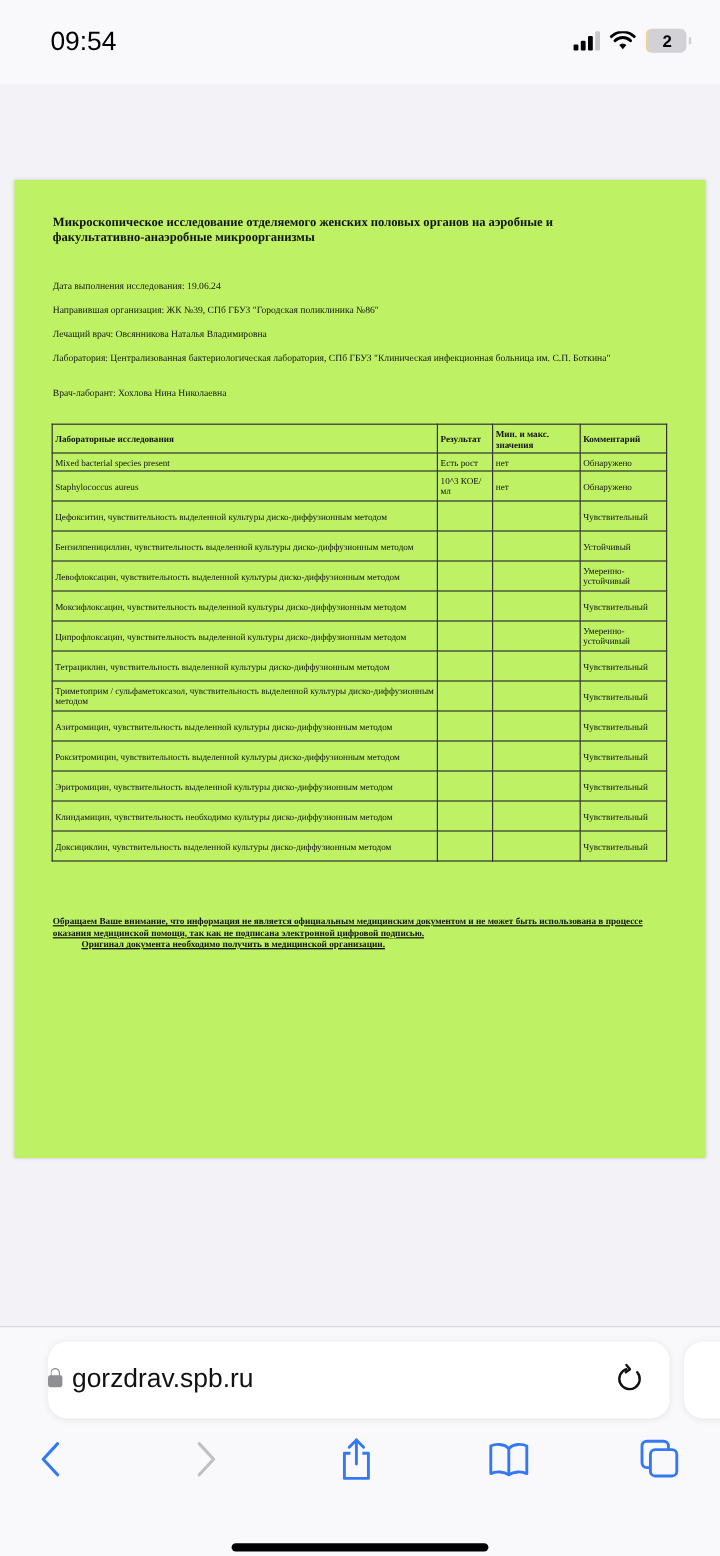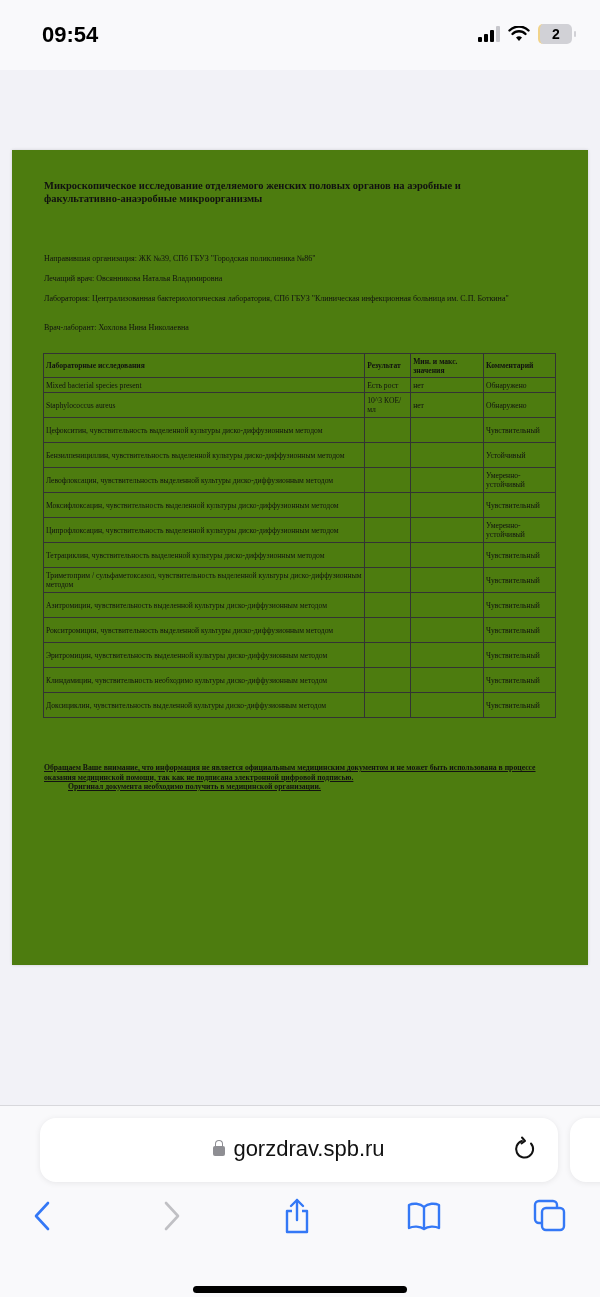--- a/index.html
+++ b/index.html
@@ -1,50 +1,50 @@
 <!DOCTYPE html>
 <html><head>
 <meta charset="utf-8">
 <style>
   * { box-sizing: border-box; margin: 0; padding: 0; }
   html, body { width: 600px; height: 1297px; overflow: hidden; }
   body { background: #f2f2f7; font-family: "Liberation Sans", sans-serif; position: relative; }
 
   .status-bar { position: absolute; left: 0; top: 0; width: 600px; height: 70px; background: #f9f9fb; }
-  .status-time { position: absolute; left: 42px; top: 22px; font-size: 22px; font-weight: bold; color: #000; font-family: "Liberation Sans", sans-serif; }
+  .status-time { position: absolute; left: 42px; top: 22px; font-size: 22px; font-weight: normal; color: #000; font-family: "Liberation Sans", sans-serif; }
   .status-right { position: absolute; right: 28px; top: 24px; display: flex; align-items: center; gap: 8px; }
   .signal { display: flex; align-items: flex-end; gap: 2px; height: 16px; }
   .signal span { width: 4px; background: #000; border-radius: 1px; }
   .signal span.dim { background: #c7c7cc; }
   .battery { width: 34px; height: 20px; background: #d1d1d6; border-radius: 5px; font-size: 14px; font-weight: bold; text-align: center; line-height: 20px; color: #000; position: relative; border-left: 2px solid #f1d38a; }
   .battery:after { content: ""; position: absolute; right: -4px; top: 7px; width: 2px; height: 6px; background: #d1d1d6; border-radius: 1px; }
 
   .viewport { position: absolute; left: 0; top: 70px; width: 600px; height: 1035px; background: #f2f2f7; }
-  .page { position: absolute; left: 12px; top: 80px; width: 576px; height: 815px; background: #4d7c0f; box-shadow: 0 0 3px rgba(0,0,0,0.15); font-family: "Liberation Serif", serif; color: #111; }
+  .page { position: absolute; left: 12px; top: 80px; width: 576px; height: 815px; background: #bef264; box-shadow: 0 0 3px rgba(0,0,0,0.15); font-family: "Liberation Serif", serif; color: #111; }
 
   .doc-title { position: absolute; left: 32px; top: 29px; width: 470px; font-size: 10.5px; font-weight: bold; line-height: 13px; }
   .meta { position: absolute; left: 32px; font-size: 8px; line-height: 10px; width: 510px; }
 
   table.results { position: absolute; left: 31px; top: 203px; width: 513px; border-collapse: collapse; font-size: 7.6px; line-height: 9px; padding-left: 40px; }
   table.results th, table.results td { border: 1px solid #333; padding: 1px 2px; vertical-align: middle; text-align: left; }
   table.results th { font-weight: bold; height: 24px; }
   table.results td { height: 25px; }
   table.results tr.short td { height: 15px; }
   .col1 { width: 322px; }
   .col2 { width: 46px; }
   .col3 { width: 73px; }
   .col4 { width: 72px; }
 
   .notice { position: absolute; left: 32px; top: 613px; width: 500px; font-size: 7.7px; line-height: 9.5px; font-weight: bold; text-decoration: underline; }
   .notice .u { text-decoration: underline; display: block; margin-left: 24px; }
 
   .bottom-bar { position: absolute; left: 0; top: 1105px; width: 600px; height: 192px; background: #f9f9fb; border-top: 1px solid #d8d8dc; }
   .url-bar { position: absolute; left: 40px; top: 12px; width: 518px; height: 64px; background: #fff; border-radius: 16px; box-shadow: 0 1px 6px rgba(0,0,0,0.08); }
   .url-next { position: absolute; left: 570px; top: 12px; width: 60px; height: 64px; background: #fff; border-radius: 16px; box-shadow: 0 1px 6px rgba(0,0,0,0.08); }
-  .url-text { position: absolute; left: 0; right: 0; top: 18px; text-align: center; font-size: 22px; color: #111; font-family: "Liberation Sans", sans-serif; }
+  .url-text { position: absolute; left: 0; right: 0; top: 18px; text-align: left; font-size: 22px; color: #111; font-family: "Liberation Sans", sans-serif; }
   .lock { display: inline-block; width: 12px; height: 10px; background: #8e8e93; border-radius: 2px; position: relative; margin-right: 8px; vertical-align: 0px; }
   .lock:before { content: ""; position: absolute; left: 2px; top: -6px; width: 6px; height: 7px; border: 1.5px solid #8e8e93; border-bottom: none; border-radius: 4px 4px 0 0; }
   .reload { position: absolute; right: 18px; top: 16px; width: 30px; height: 30px; }
 
   .toolbar-btn { position: absolute; top: 88px; width: 44px; height: 44px; display: flex; align-items: center; justify-content: center; }
   .home-indicator { position: absolute; left: 193px; top: 180px; width: 214px; height: 7px; border-radius: 4px; background: #000; }
 </style>
 </head>
 <body>
 
@@ -63,20 +63,21 @@
       <path d="M1.5 4.5 A13.5 13.5 0 0 1 20.5 4.5" stroke="#000" stroke-width="2.4" fill="none" stroke-linecap="round"></path>
     </svg>
     <div class="battery">2</div>
   </div>
 </div>
 
 <div class="viewport">
   <div class="page">
     <div class="doc-title">Микроскопическое исследование отделяемого женских половых органов на аэробные и факультативно-анаэробные микроорганизмы</div>
 
+    <div class="meta" style="top:84px">Дата выполнения исследования: 19.06.24</div>
     <div class="meta" style="top:104px">Направившая организация: ЖК №39, СПб ГБУЗ "Городская поликлиника №86"</div>
     <div class="meta" style="top:124px">Лечащий врач: Овсянникова Наталья Владимировна</div>
     <div class="meta" style="top:144px">Лаборатория: Централизованная бактериологическая лаборатория, СПб ГБУЗ "Клиническая инфекционная больница им. С.П. Боткина"</div>
     <div class="meta" style="top:173px">Врач-лаборант: Хохлова Нина Николаевна</div>
 
     <table class="results">
       <thead>
         <tr>
           <th class="col1">Лабораторные исследования</th>
           <th class="col2">Результат</th>

